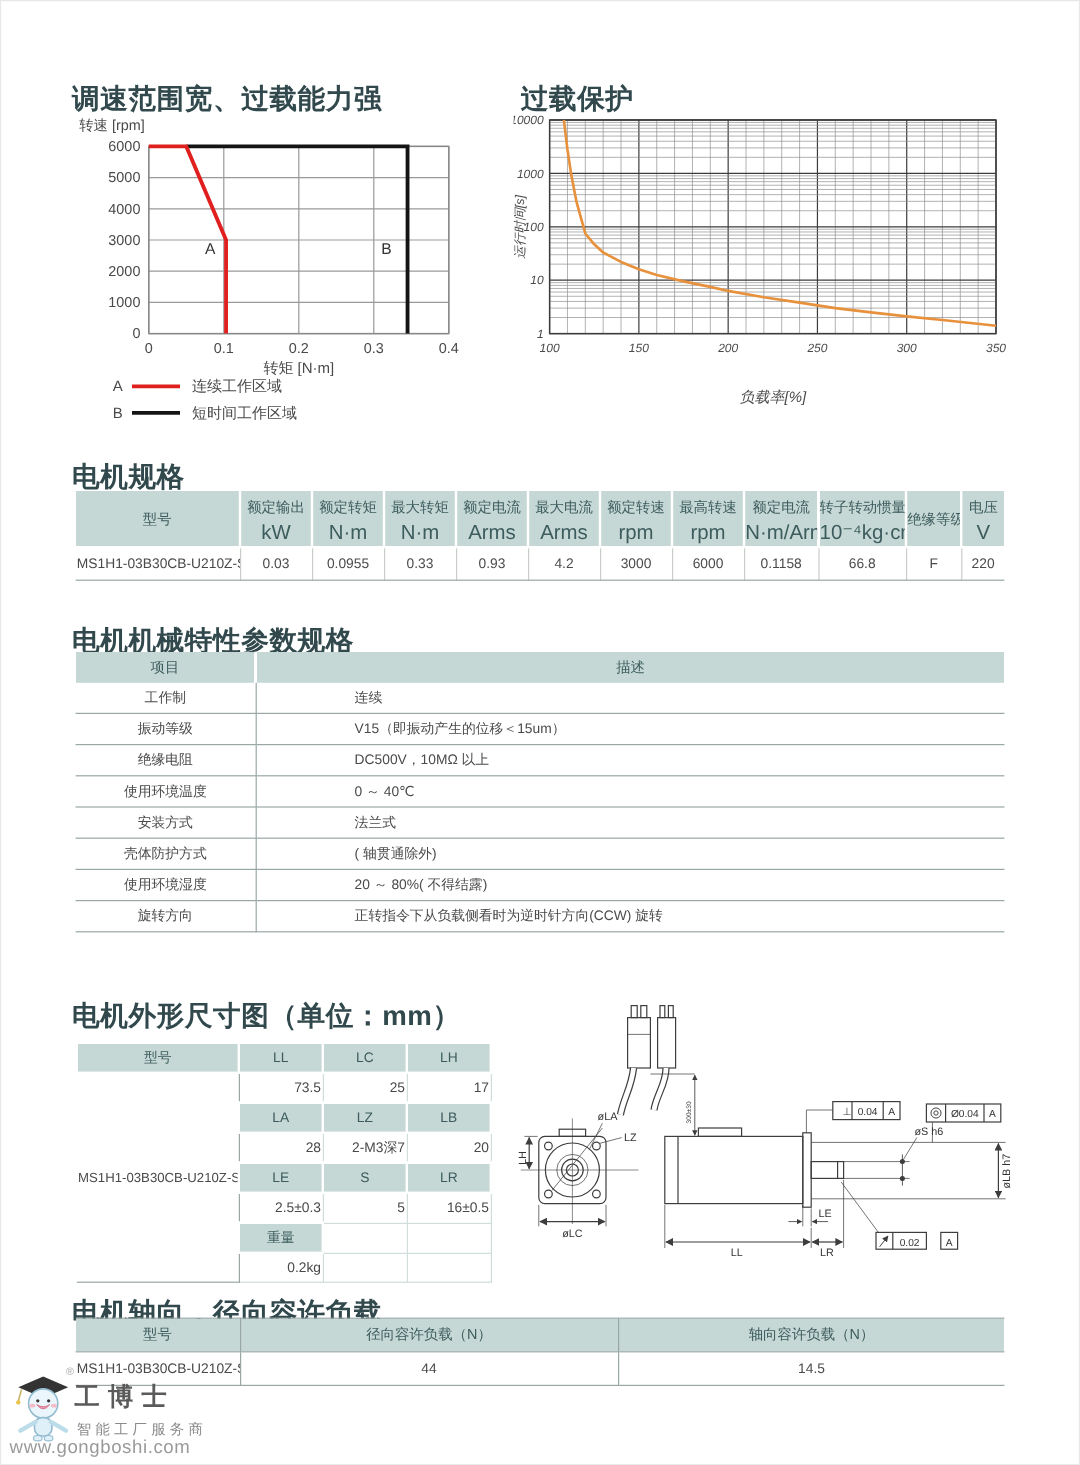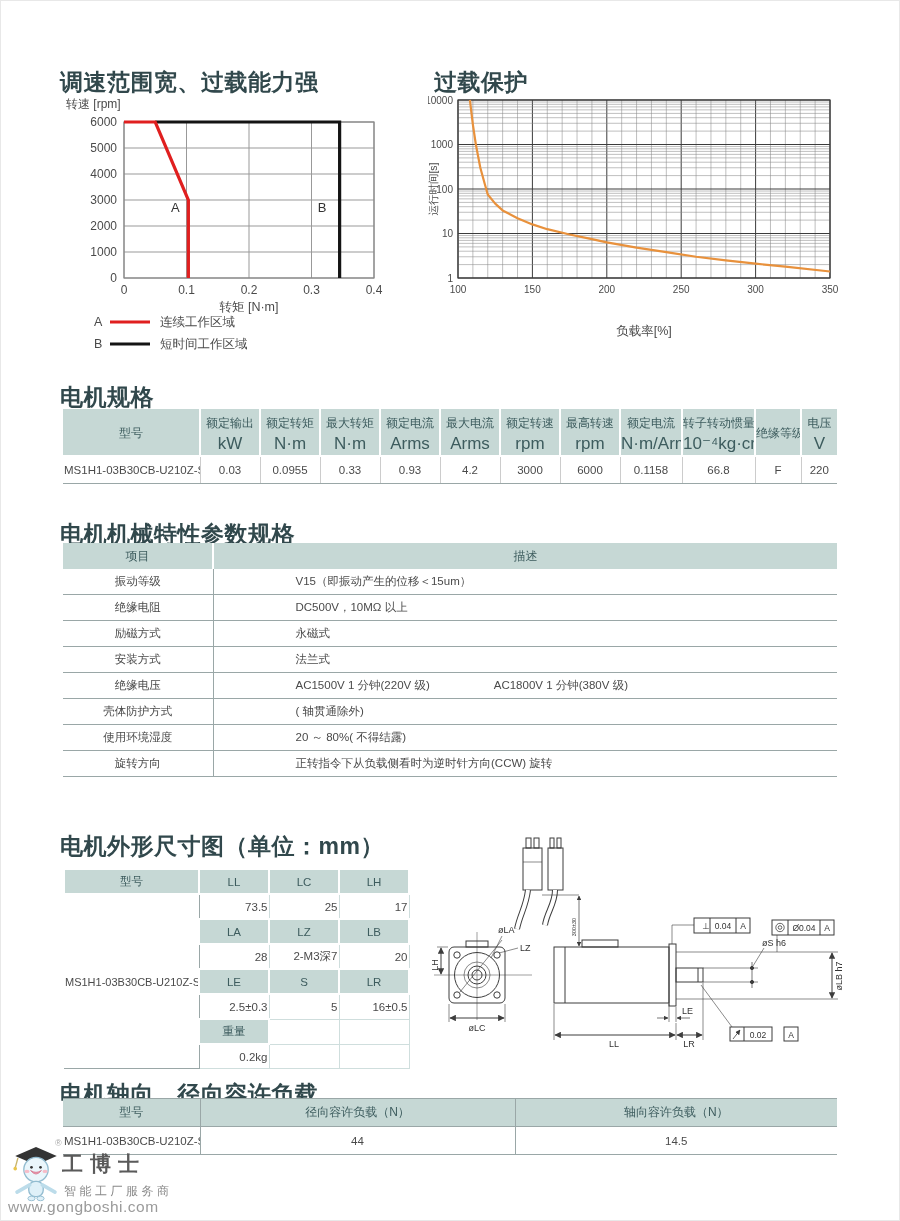--- a/index.html
+++ b/index.html
@@ -102,21 +102,21 @@
       <text x="123.25" y="121.7" fill="#333" font-size="13" text-anchor="middle">A</text>
       <text x="270.125" y="121.7" fill="#333" font-size="13" text-anchor="middle">B</text>
       <text x="42" y="236" fill="#4a4a4a" font-size="12.5">A</text>
       <line x1="58" y1="232" x2="98" y2="232" stroke="#e01f1f" stroke-width="3.2"></line>
       <text x="108" y="236" fill="#4a4a4a" font-size="12.5">连续工作区域</text>
       <text x="42" y="258" fill="#4a4a4a" font-size="12.5">B</text>
       <line x1="58" y1="254" x2="98" y2="254" stroke="#141414" stroke-width="3.2"></line>
       <text x="108" y="258" fill="#4a4a4a" font-size="12.5">短时间工作区域</text>
     </svg>
 </div>
-<div class="chart-box" style="left:428px;top:86px;width:455px;height:265px;">
+<div class="chart-box" style="left:428px;top:86px;width:455px;height:265px;font-style:italic;">
   <svg id="chart2" width="455" height="265" viewBox="0 0 455 265">
       <line x1="30" y1="14" x2="30" y2="192" stroke="#3c3c3c" stroke-width="1"></line>
       <line x1="44.88" y1="14" x2="44.88" y2="192" stroke="#8a8a8a" stroke-width="0.55"></line>
       <line x1="59.760000000000005" y1="14" x2="59.760000000000005" y2="192" stroke="#8a8a8a" stroke-width="0.55"></line>
       <line x1="74.64" y1="14" x2="74.64" y2="192" stroke="#8a8a8a" stroke-width="0.55"></line>
       <line x1="89.52000000000001" y1="14" x2="89.52000000000001" y2="192" stroke="#8a8a8a" stroke-width="0.55"></line>
       <line x1="104.4" y1="14" x2="104.4" y2="192" stroke="#3c3c3c" stroke-width="1"></line>
       <line x1="119.28" y1="14" x2="119.28" y2="192" stroke="#8a8a8a" stroke-width="0.55"></line>
       <line x1="134.16000000000003" y1="14" x2="134.16000000000003" y2="192" stroke="#8a8a8a" stroke-width="0.55"></line>
       <line x1="149.04000000000002" y1="14" x2="149.04000000000002" y2="192" stroke="#8a8a8a" stroke-width="0.55"></line>
@@ -279,38 +279,38 @@
   <colgroup>
       <col style="width:150px">
       <col style="width:624px">
     </colgroup>
   <tbody>
       <tr>
     <th class="teal">项目</th>
     <th class="teal">描述</th>
   </tr>
   <tr>
+        <td class="item">工作制</td>
+        <td class="desc"><span>连续</span><span class="d2"></span></td>
+      </tr>
+  <tr>
         <td class="item">振动等级</td>
         <td class="desc"><span>V15（即振动产生的位移＜15um）</span><span class="d2"></span></td>
       </tr>
   <tr>
         <td class="item">绝缘电阻</td>
         <td class="desc"><span>DC500V，10MΩ 以上</span><span class="d2"></span></td>
       </tr>
   <tr>
-        <td class="item">励磁方式</td>
-        <td class="desc"><span>永磁式</span><span class="d2"></span></td>
+        <td class="item">使用环境温度</td>
+        <td class="desc"><span>0 ～ 40℃</span><span class="d2"></span></td>
       </tr>
   <tr>
         <td class="item">安装方式</td>
         <td class="desc"><span>法兰式</span><span class="d2"></span></td>
-      </tr>
-  <tr>
-        <td class="item">绝缘电压</td>
-        <td class="desc"><span>AC1500V 1 分钟(220V 级)</span><span class="d2">AC1800V 1 分钟(380V 级)</span></td>
       </tr>
   <tr>
         <td class="item">壳体防护方式</td>
         <td class="desc"><span>( 轴贯通除外)</span><span class="d2"></span></td>
       </tr>
   <tr>
         <td class="item">使用环境湿度</td>
         <td class="desc"><span>20 ～ 80%( 不得结露)</span><span class="d2"></span></td>
       </tr>
   <tr>

